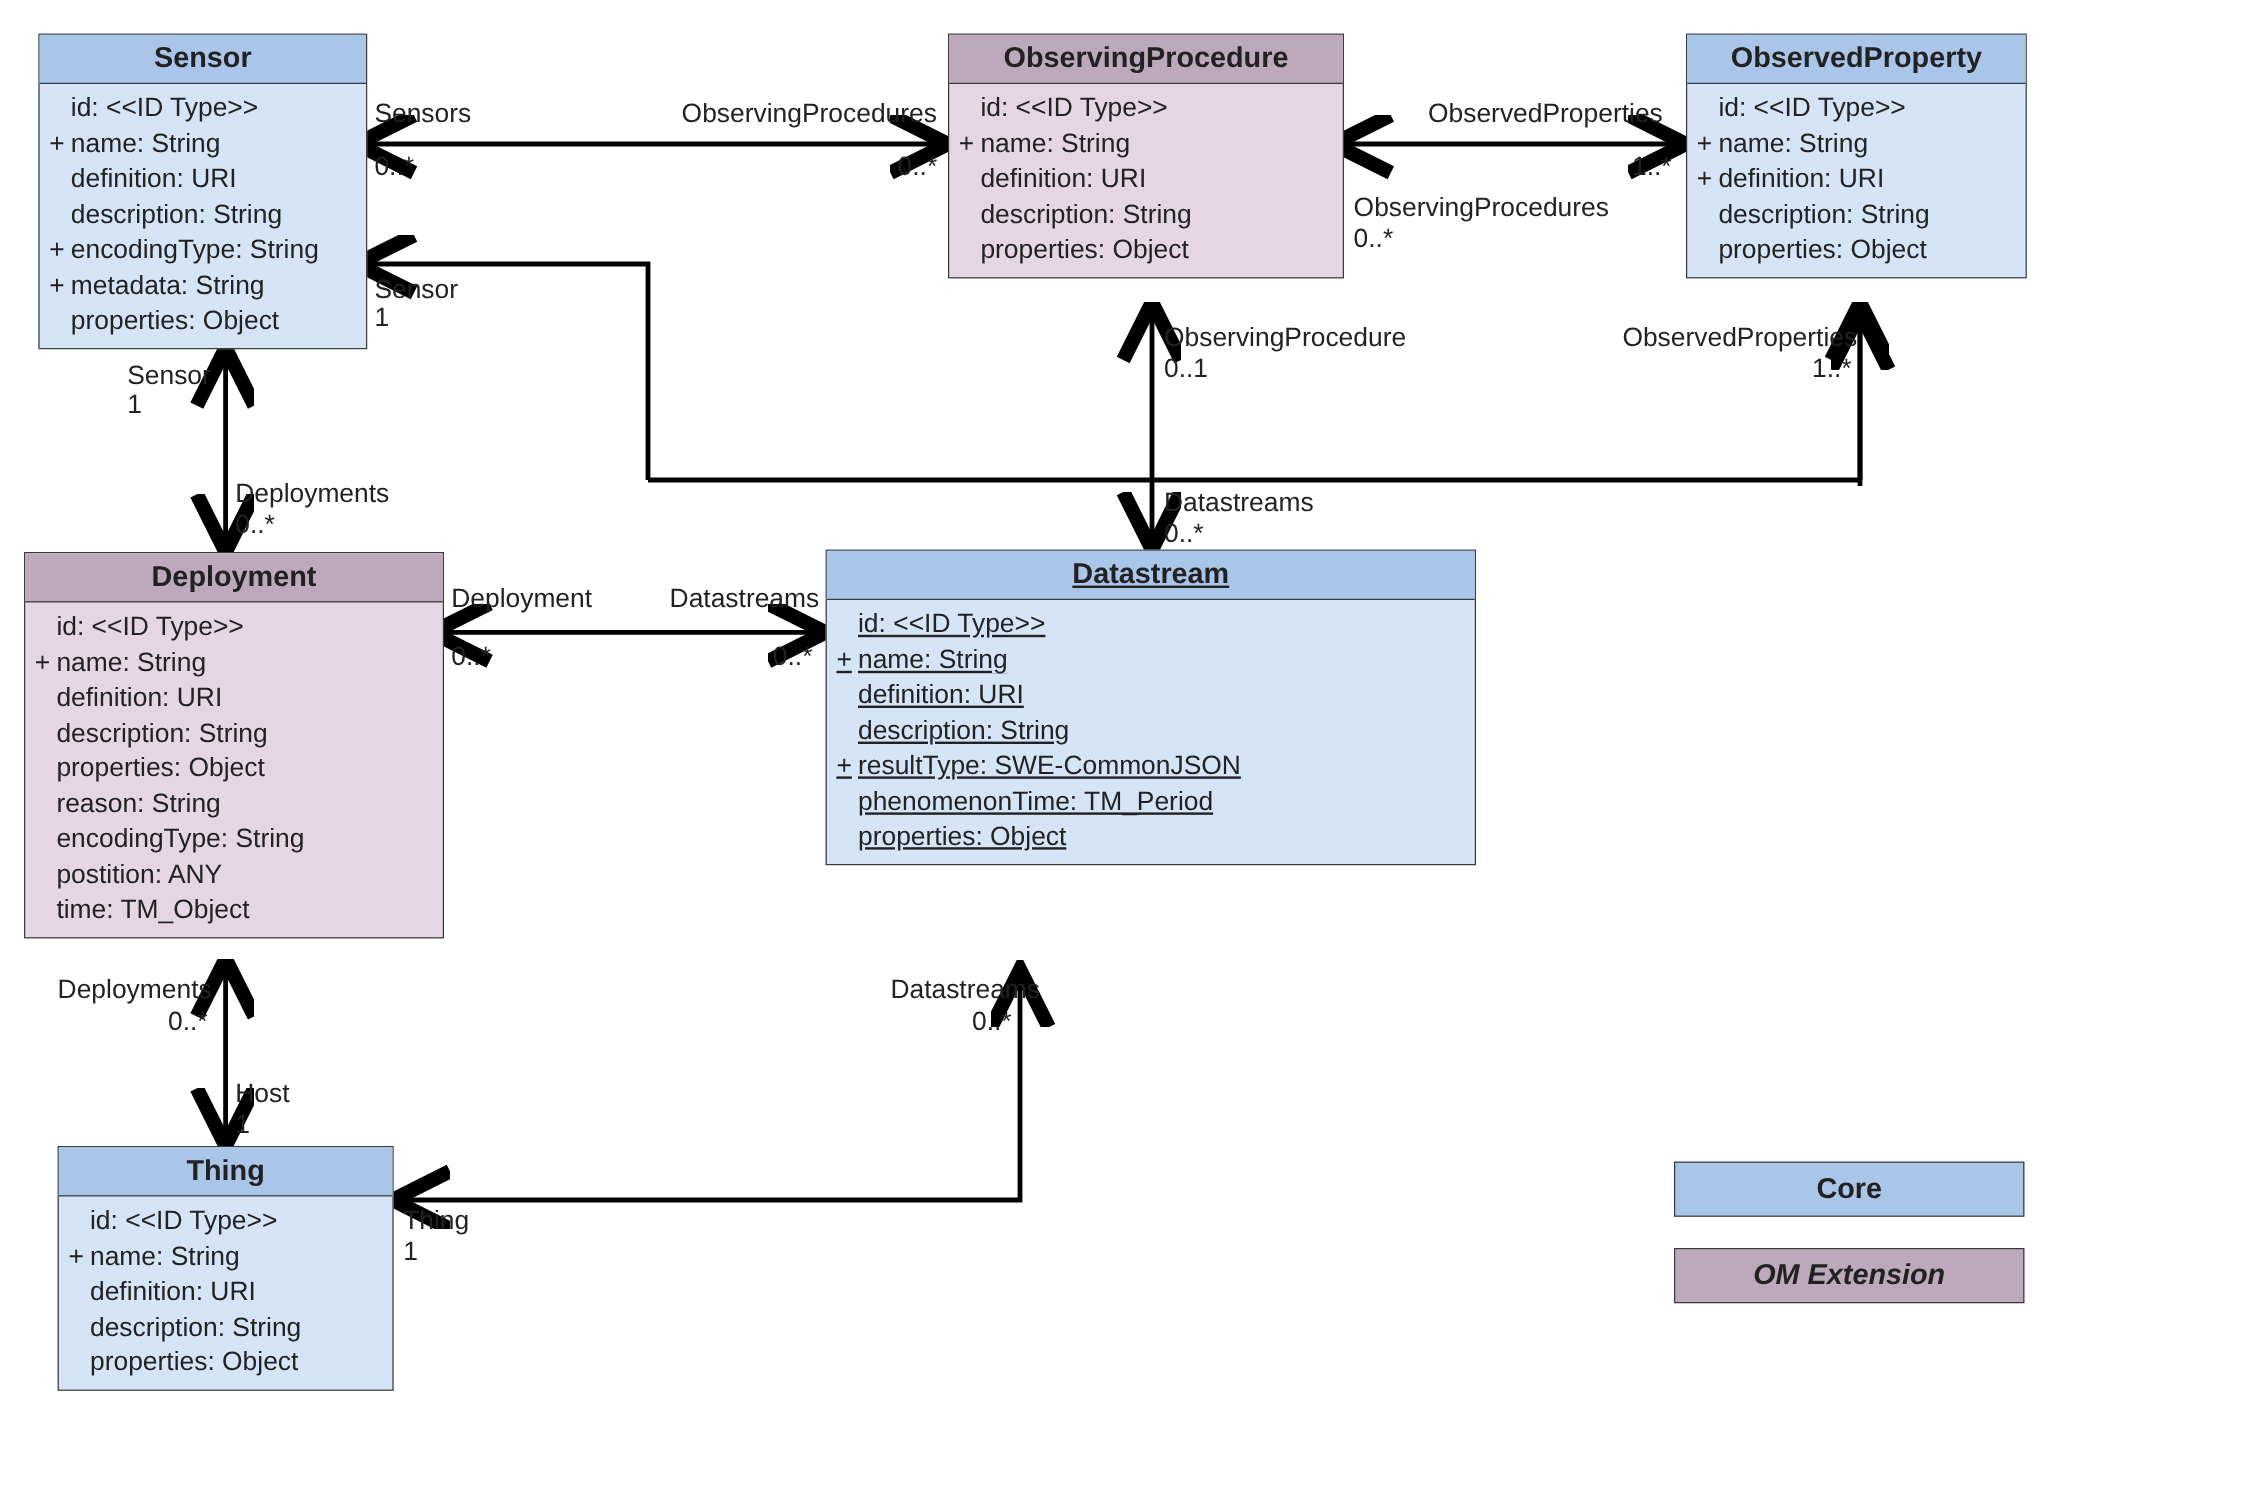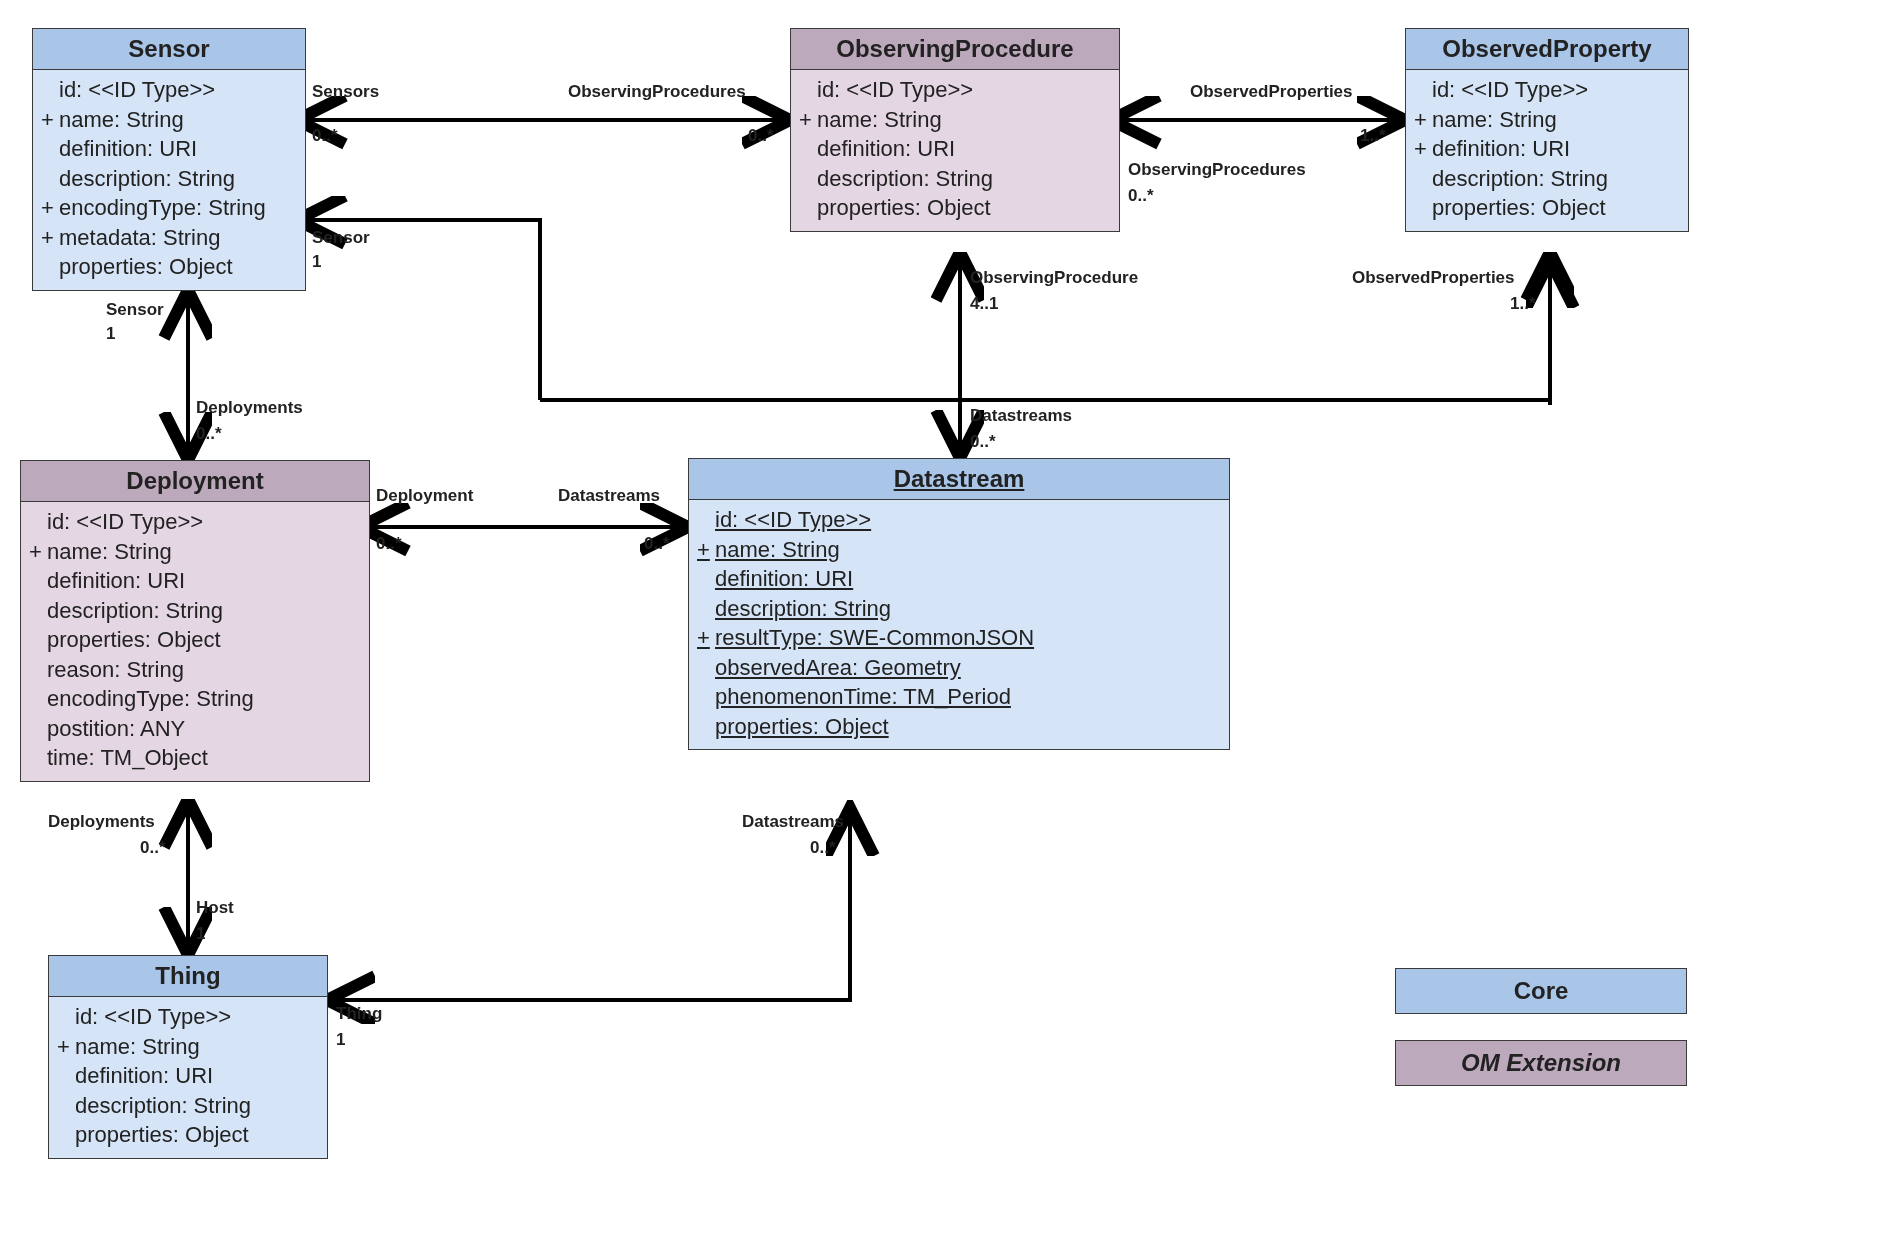--- a/index.html
+++ b/index.html
@@ -57,24 +57,23 @@
     font-weight: bold;
     font-size: 24px;
     padding: 8px 0;
   }
   .legend-core { background: #a9c5e8; }
   .legend-om { background: #bda9bc; font-style: italic; }
 
   
   .edge-label {
     position: absolute;
-    font-size: 17px;
+    font-size: 22px;
     line-height: 1.15;
     white-space: nowrap;
-    font-weight: bold;
   }
 
   svg.edges {
     position: absolute;
     left: 0; top: 0;
     width: 1890px;
     height: 1256px;
     pointer-events: none;
   }
   svg.edges path, svg.edges line {
@@ -277,24 +276,20 @@
       <div class="attr-row">
         <span class="attr-vis"></span>
         <span class="attr-name">description: String</span>
       </div>
       <div class="attr-row">
         <span class="attr-vis">+</span>
         <span class="attr-name">resultType: SWE-CommonJSON</span>
       </div>
       <div class="attr-row">
         <span class="attr-vis"></span>
-        <span class="attr-name">observedArea: Geometry</span>
-      </div>
-      <div class="attr-row">
-        <span class="attr-vis"></span>
         <span class="attr-name">phenomenonTime: TM_Period</span>
       </div>
       <div class="attr-row">
         <span class="attr-vis"></span>
         <span class="attr-name">properties: Object</span>
       </div>
     </div>
 </div>
 
 <div class="class-box" style="left:48px; top:955px; width:278px;">
@@ -343,21 +338,21 @@
 
 <div class="edge-label" style="left:376px; top:486px;">Deployment</div>
 <div class="edge-label" style="left:376px; top:534px;">0..*</div>
 <div class="edge-label" style="left:558px; top:486px;">Datastreams</div>
 <div class="edge-label" style="left:644px; top:534px;">0..*</div>
 
 <div class="edge-label" style="left:312px; top:228px;">Sensor</div>
 <div class="edge-label" style="left:312px; top:252px;">1</div>
 
 <div class="edge-label" style="left:970px; top:268px;">ObservingProcedure</div>
-<div class="edge-label" style="left:970px; top:294px;">4..1</div>
+<div class="edge-label" style="left:970px; top:294px;">0..1</div>
 <div class="edge-label" style="left:970px; top:406px;">Datastreams</div>
 <div class="edge-label" style="left:970px; top:432px;">0..*</div>
 
 <div class="edge-label" style="left:1352px; top:268px;">ObservedProperties</div>
 <div class="edge-label" style="left:1510px; top:294px;">1..*</div>
 
 <div class="edge-label" style="left:48px; top:812px;">Deployments</div>
 <div class="edge-label" style="left:140px; top:838px;">0..*</div>
 <div class="edge-label" style="left:196px; top:898px;">Host</div>
 <div class="edge-label" style="left:196px; top:924px;">1</div>

